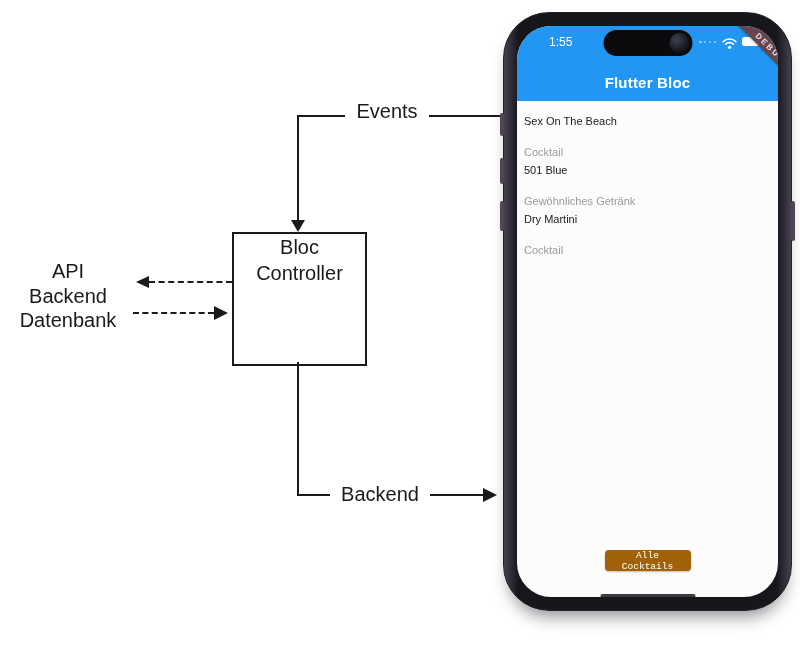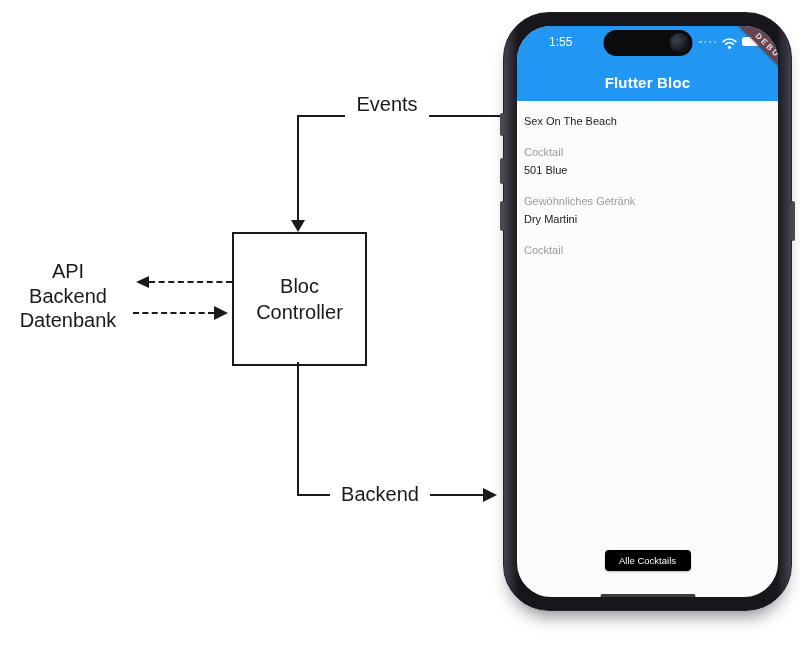--- a/index.html
+++ b/index.html
@@ -5,21 +5,21 @@
   html,body{margin:0;padding:0;background:#ffffff;}
   .canvas{position:relative;width:800px;height:647px;background:#ffffff;overflow:hidden;
           font-family:"Liberation Sans","DejaVu Sans",sans-serif;color:#1a1a1a;}
 
   
   .dline{position:absolute;background:#1a1a1a;}
   .ddash{position:absolute;border-top:2px dashed #1a1a1a;}
   .dlabel{position:absolute;font-size:20px;text-align:center;color:#1a1a1a;}
   .bloc-box{position:absolute;left:232px;top:232px;width:131px;height:130px;
             border:2px solid #1a1a1a;background:#ffffff;display:flex;flex-direction:column;
-            align-items:center;justify-content:center;font-size:20px;line-height:26px;}
+            align-items:center;font-size:20px;line-height:26px;}
   .arr{position:absolute;width:0;height:0;}
   .arr-down{border-left:7px solid transparent;border-right:7px solid transparent;border-top:12px solid #1a1a1a;}
   .arr-left{border-top:6.5px solid transparent;border-bottom:6.5px solid transparent;border-right:13px solid #1a1a1a;}
   .arr-right{border-top:7px solid transparent;border-bottom:7px solid transparent;border-left:14px solid #1a1a1a;}
 
   
   .phone{position:absolute;left:503px;top:12px;width:287px;height:597px;
          background:linear-gradient(90deg,#47414f 0%,#17161b 5%,#17161b 95%,#47414f 100%);
          border:1px solid #24222a;border-radius:46px;
          box-shadow:0 12px 16px -6px rgba(45,42,52,.5);}
@@ -42,33 +42,33 @@
                  background:rgba(255,255,255,.65);border-radius:0 1.5px 1.5px 0;}
   .debug-banner{position:absolute;top:15px;right:-41px;width:96px;height:14px;background:#68454e;
                 transform:rotate(45deg);display:flex;align-items:center;justify-content:center;
                 color:#e9dfe2;font-size:8px;font-weight:bold;letter-spacing:2px;z-index:5;
                 box-shadow:0 1px 2px rgba(0,0,0,.3);}
   .list{position:absolute;left:0;top:75px;width:100%;}
   .tile{height:49px;padding:14px 0 0 7px;box-sizing:border-box;}
   .tile .t{font-size:11px;font-weight:500;color:#202124;line-height:13px;}
   .tile .s{font-size:11px;color:#9b9b9b;line-height:11px;margin-top:19px;}
   .cta{position:absolute;left:50%;transform:translateX(-50%);bottom:26px;width:86px;height:21px;
-       background:#000000;border:none;border-radius:4px;color:#ffffff;font-size:9.5px;font-weight:500;
-       font-family:Liberation Sans, sans-serif;
+       background:#a16207;border:none;border-radius:4px;color:#ffffff;font-size:9.5px;font-weight:500;
+       font-family:Liberation Mono, monospace;
        display:flex;align-items:center;justify-content:center;box-shadow:0 1px 2px rgba(0,0,0,.25);}
   .home-bar{position:absolute;left:50%;transform:translateX(-50%);top:568px;width:95px;height:3.5px;
             background:#3c3c3e;border-radius:2px;}
 </style>
 </head>
 <body>
 
 <div class="canvas">
 
   <div class="dline" style="left:297px;top:115px;width:48px;height:2px;"></div>
-  <div class="dlabel" style="left:343px;top:93px;width:88px;">Events</div>
+  <div class="dlabel" style="left:343px;top:100px;width:88px;">Events</div>
   <div class="dline" style="left:429px;top:115px;width:74px;height:2px;"></div>
   <div class="dline" style="left:297px;top:115px;width:2px;height:106px;"></div>
   <div class="arr arr-down" style="left:291px;top:220px;"></div>
 
   <div class="bloc-box">
     <span>Bloc</span>
     <span>Controller</span>
   </div>
 
   <div class="ddash" style="left:149px;top:281px;width:83px;"></div>

